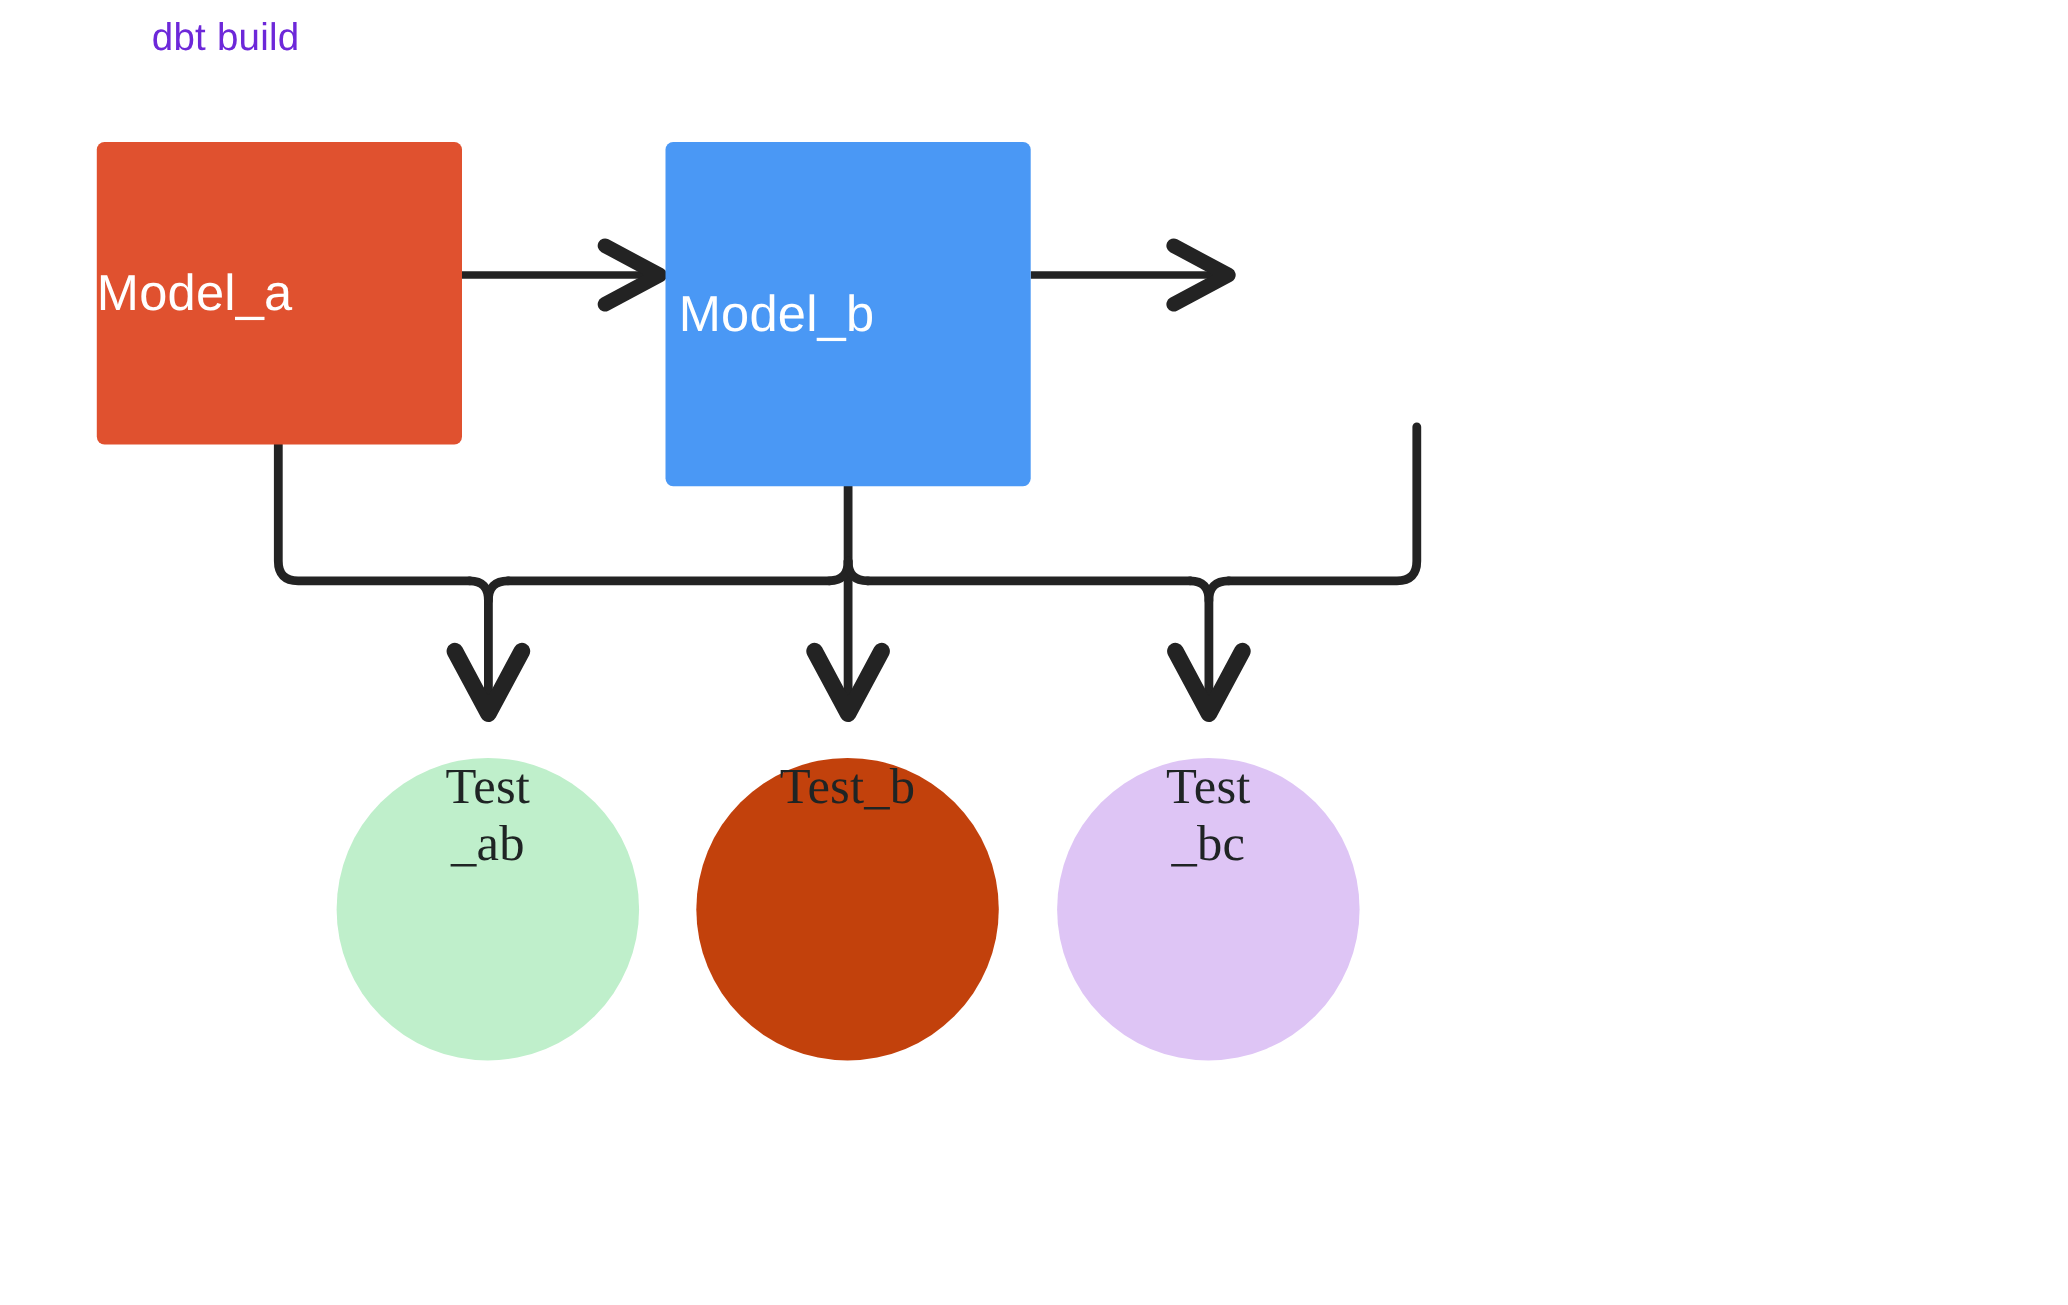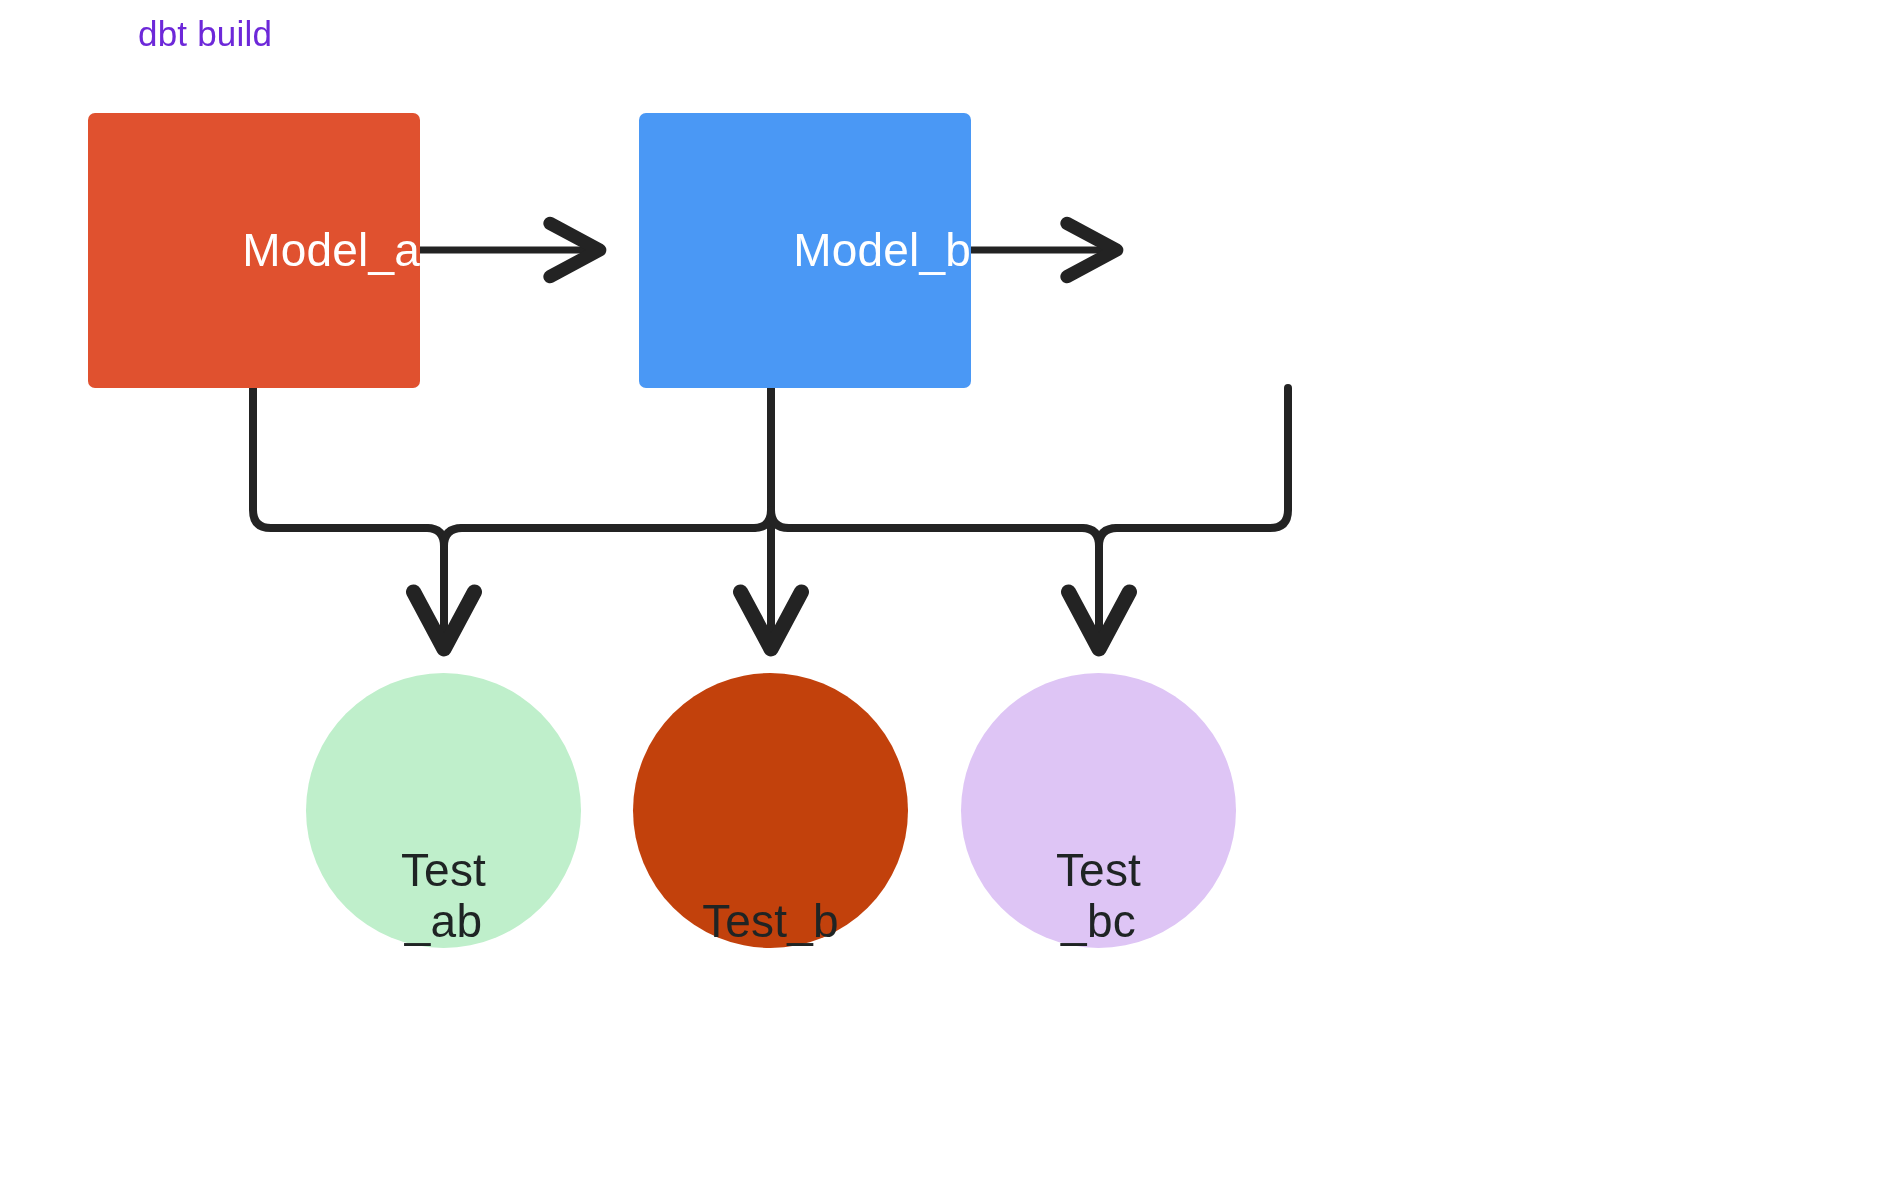--- a/index.html
+++ b/index.html
@@ -8,39 +8,40 @@
     background:#ffffff;
     font-family:"Liberation Sans","DejaVu Sans",sans-serif;
     overflow:hidden;
     position:relative;
   }
   #stage{position:absolute;left:0;top:0;width:1880px;height:1186px;}
   #edges{position:absolute;left:0;top:0;width:1880px;height:1186px;}
 
   .node{
     position:absolute;
-    display:flex;align-items:center;justify-content:flex-end;
+    display:flex;align-items:center;justify-content:flex-start;
     box-sizing:border-box;
     text-align:center;
     line-height:1.12;
+    margin-top:16px;
   }
   .model{
     border-radius:7px;
     color:#ffffff;
     font-size:46px;
     letter-spacing:0.2px;
   }
   .testnode{
     border-radius:50%;
     color:#1f2424;
     font-size:46px;
     letter-spacing:0.2px;
     flex-direction:column;
   }
-  .testnode .ln{display:block;}
+  .testnode .ln{display:block;font-family:Liberation Serif, serif;}
 
   #diagram-title{
     position:absolute;
     left:138px;top:14px;
     font-size:35px;
     color:#6d28d9;
     letter-spacing:0.2px;
     white-space:nowrap;
   }
 </style>
@@ -79,21 +80,21 @@
     <path d="M 754 528 Q 771 528 771 510" fill="none" stroke="#232323" stroke-width="8" stroke-linecap="round" stroke-linejoin="round"></path>
     <path d="M 789 528 Q 771 528 771 510" fill="none" stroke="#232323" stroke-width="8" stroke-linecap="round" stroke-linejoin="round"></path>
   </svg>
 
   <div id="diagram-title">dbt build</div>
 
   <div class="node model" style="left:88px;top:113px;width:332px;height:275px;background:#e0512f;color:#ffffff;">
     <span>Model_a</span>
   </div>
 
-  <div class="node model" style="left:639px;top:113px;width:332px;height:275px;background:#4a98f5;color:#ffffff;">
+  <div class="node model" style="left:605px;top:113px;width:332px;height:313px;background:#4a98f5;color:#ffffff;padding-left:12px;">
     <span>Model_b</span>
   </div>
 
 
   <div class="node testnode" style="left:306px;top:673px;width:275px;height:275px;background:#bfefcb;color:#1f2424;">
     <span class="ln">Test</span>
     <span class="ln">_ab</span>
   </div>
 
   <div class="node testnode" style="left:633px;top:673px;width:275px;height:275px;background:#c2410c;color:#1f2424;">

